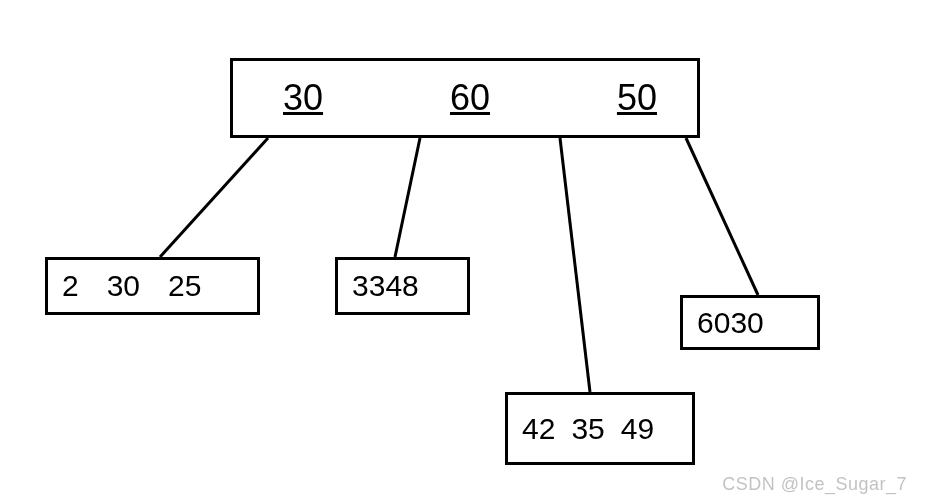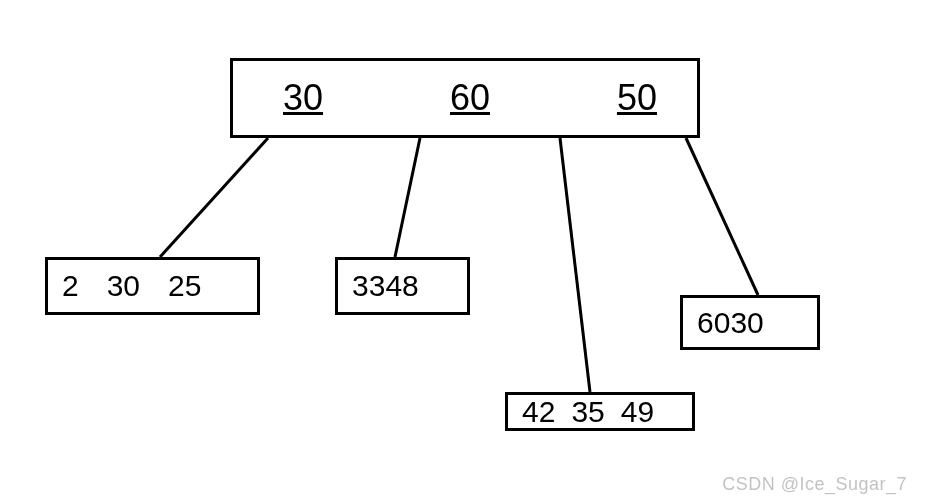--- a/index.html
+++ b/index.html
@@ -42,21 +42,21 @@
     .child2 {
       left: 335px;
       top: 257px;
       width: 135px;
       height: 58px;
     }
     .child3 {
       left: 505px;
       top: 392px;
       width: 190px;
-      height: 39px;
+      height: 73px;
       gap: 16px;
     }
     .child4 {
       left: 680px;
       top: 295px;
       width: 140px;
       height: 55px;
       text-align: center;
     }
     svg.edges {

